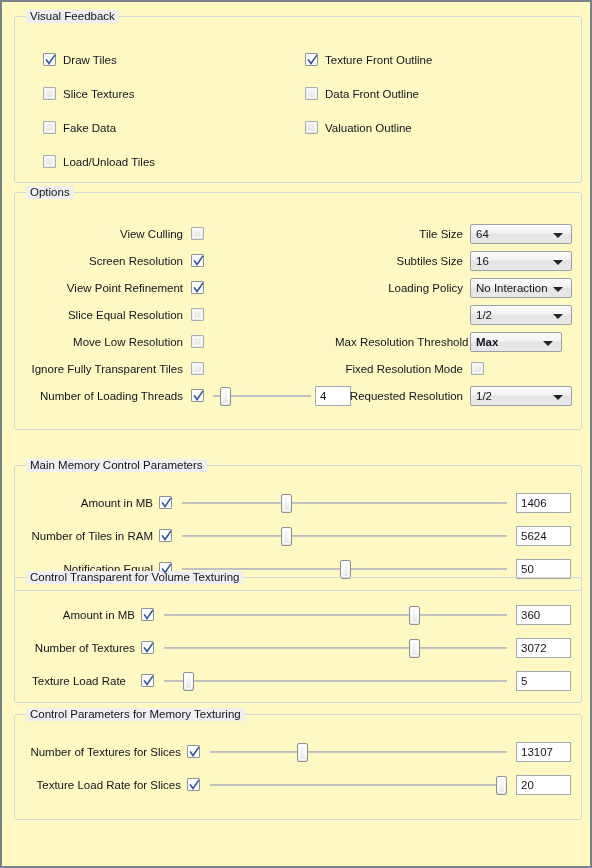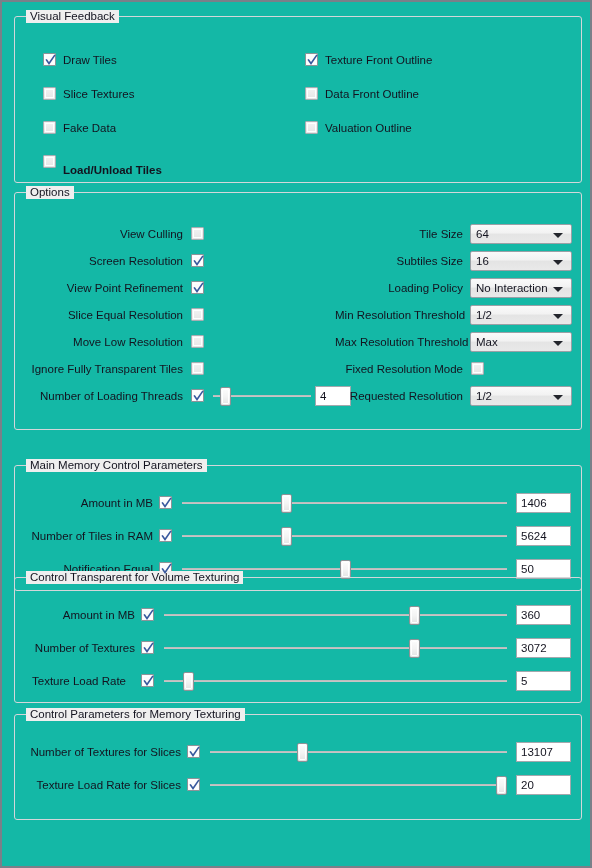--- a/index.html
+++ b/index.html
@@ -15,21 +15,21 @@
     color: #1a1a2e;
     overflow: hidden;
   }
 
   .window {
     position: absolute;
     left: 0; top: 0;
     width: 592px;
     height: 868px;
     box-sizing: border-box;
-    background: #14b8a6;
+    background: #fef9c3;
     border: 2px solid #7a8089;
   }
 
   
   .group {
     position: absolute;
     box-sizing: border-box;
     border: 1px solid #d3d7da;
     border-radius: 3px;
     background: transparent;
@@ -203,21 +203,21 @@
       <span class="lbl" style="left:20px; top:0;">Slice Textures</span>
     </div>
 
     <div class="row" style="left:28px; top:102px;">
       <div class="cb off" style="left:0; top:2px;"></div>
       <span class="lbl" style="left:20px; top:0;">Fake Data</span>
     </div>
 
     <div class="row" style="left:28px; top:136px;">
       <div class="cb off" style="left:0; top:2px;"></div>
-      <span class="lbl" style="left:20px; top:8px;font-weight:bold;">Load/Unload Tiles</span>
+      <span class="lbl" style="left:20px; top:0;">Load/Unload Tiles</span>
     </div>
 
     <div class="row" style="left:290px; top:34px;">
       <div class="cb on" style="left:0; top:2px;">
         <span class="tick">
           <svg width="11" height="12" viewBox="0 0 11 12">
               <path d="M1.5 6 L4 9.5 L9.5 1.5" stroke="#39599e" stroke-width="1.6" fill="none" stroke-linecap="square"></path>
             </svg>
         </span>
       </div>
@@ -316,30 +316,29 @@
 
     <div class="row" style="left:320px; top:86px; width:240px; height:20px;">
       <span class="lbl r" style="left:0; top:0; width:128px;">Loading Policy</span>
       <div class="combo" style="left:135px; top:-1px; width:102px;">
         <span class="ctext">No Interaction</span>
         <span class="arrow"></span>
       </div>
     </div>
 
     <div class="row" style="left:320px; top:113px; width:240px; height:20px;">
-      <span class="lbl r" style="left:0; top:0; width:128px;">Min Resolution Threshold</span>
       <div class="combo" style="left:135px; top:-1px; width:102px;">
         <span class="ctext">1/2</span>
         <span class="arrow"></span>
       </div>
     </div>
 
     <div class="row" style="left:320px; top:140px; width:240px; height:20px;">
       <span class="lbl r" style="left:0; top:0; width:128px;">Max Resolution Threshold</span>
-      <div class="combo" style="left:135px; top:-1px; width:102px;">
+      <div class="combo" style="left:135px; top:-1px; width:92px;font-weight:bold;">
         <span class="ctext">Max</span>
         <span class="arrow"></span>
       </div>
     </div>
 
     <div class="row" style="left:320px; top:167px; width:240px;">
       <span class="lbl r" style="left:0; top:0; width:128px;">Fixed Resolution Mode</span>
       <div class="cb off" style="left:136px; top:2px;"></div>
     </div>
 

